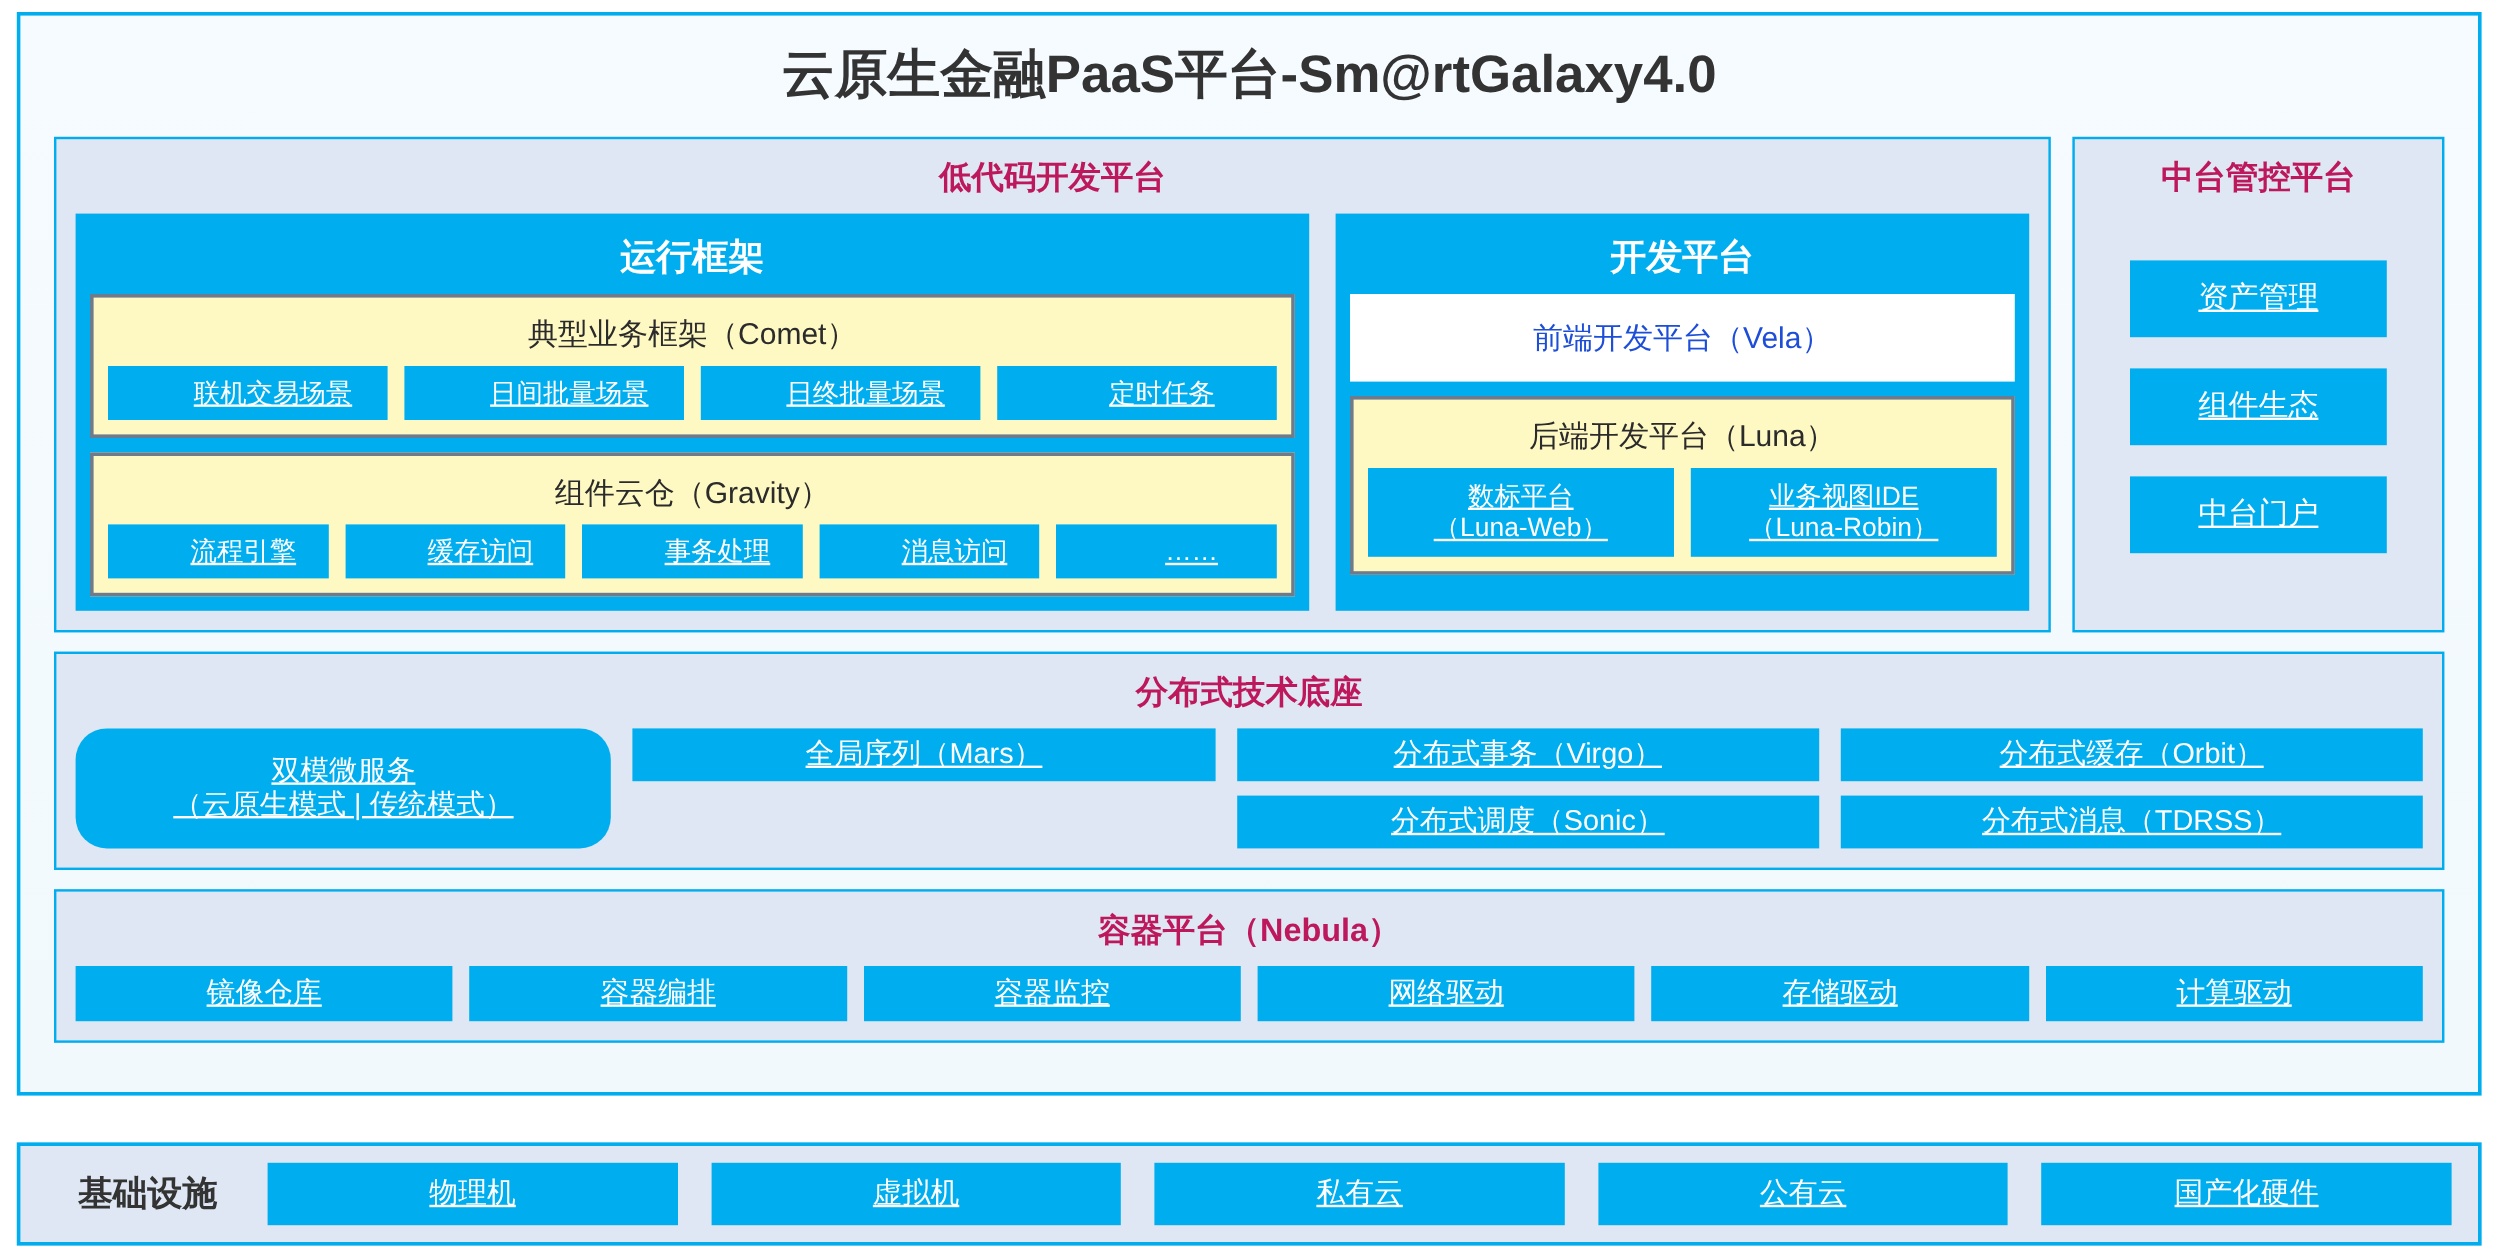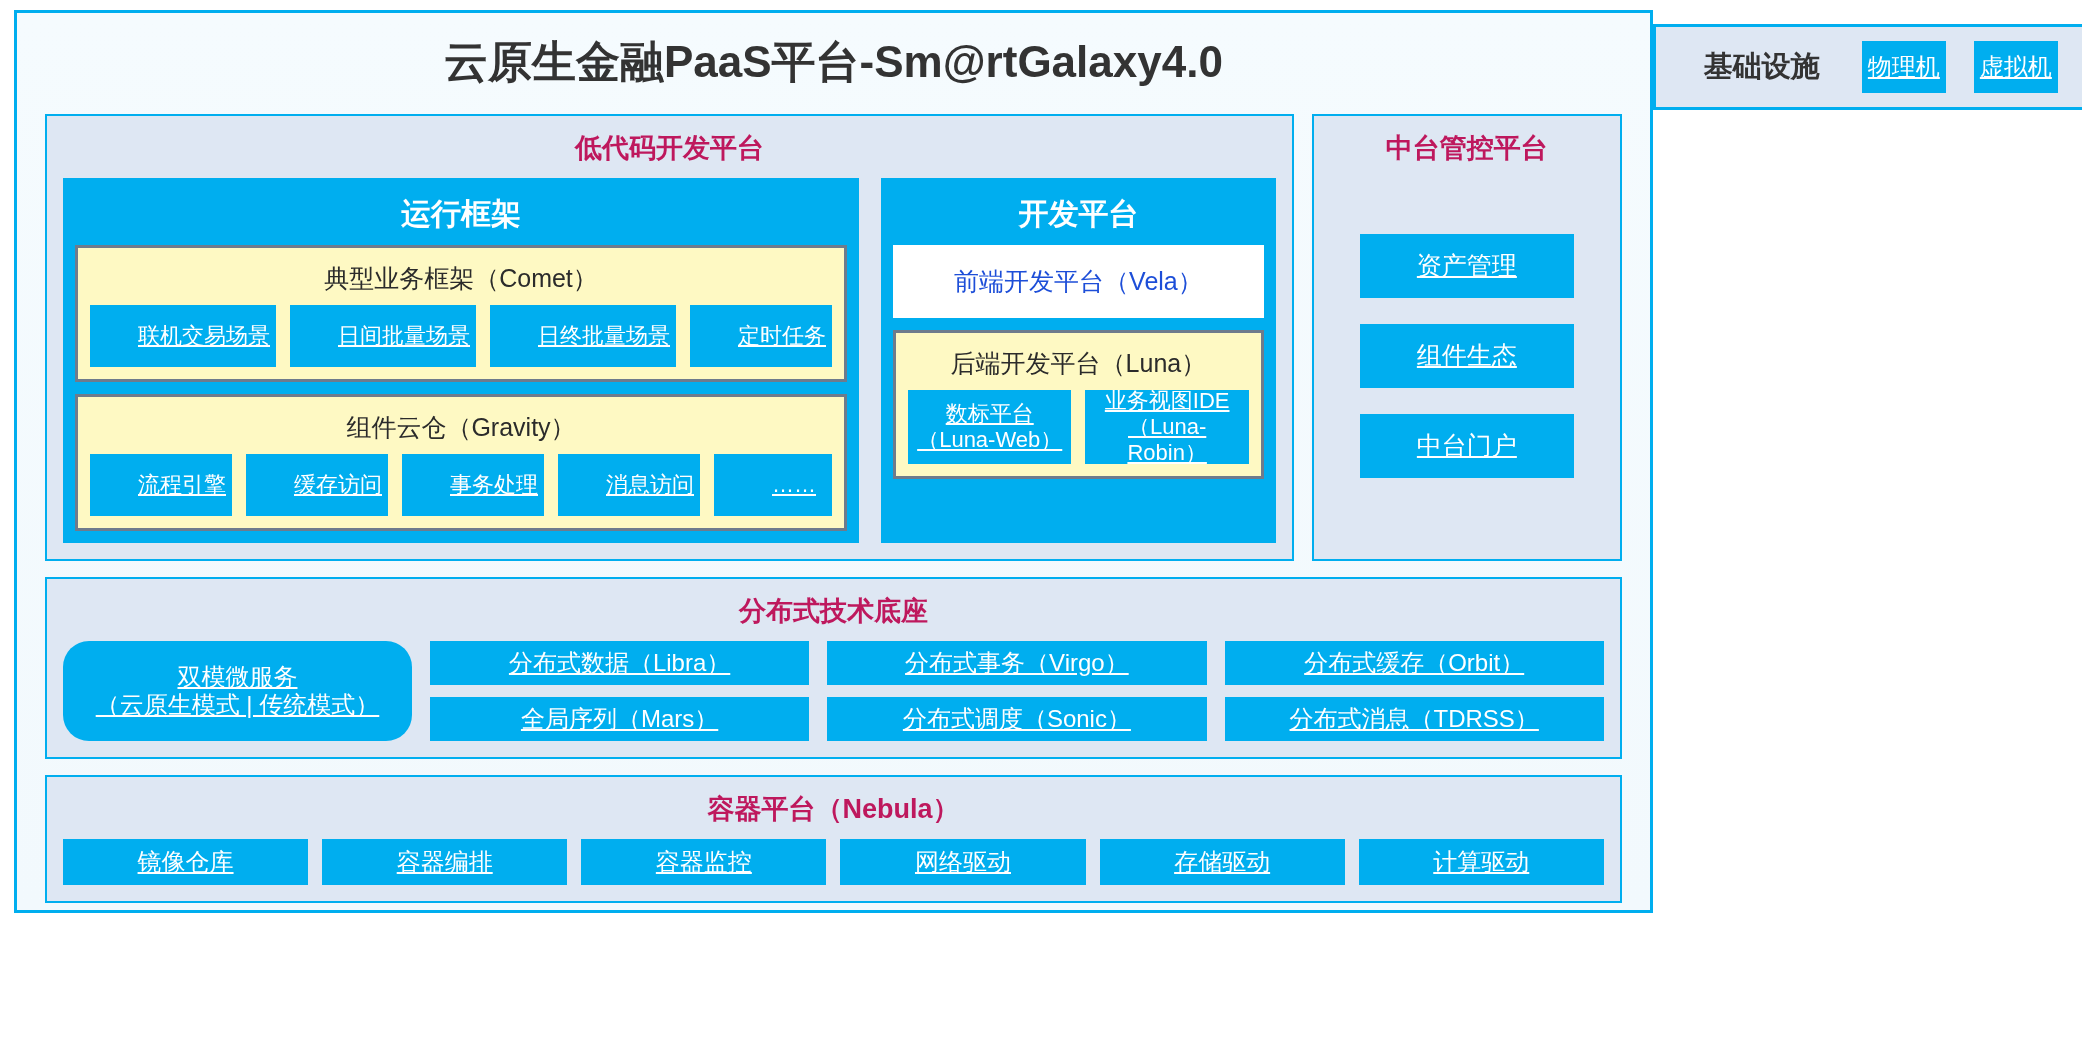--- a/index.html
+++ b/index.html
@@ -4,22 +4,23 @@
 <style>
   * { box-sizing: border-box; margin: 0; padding: 0; }
   html, body {
     width: 2082px; height: 1041px;
     background: #ffffff;
     font-family: "Liberation Sans", "DejaVu Sans", sans-serif;
   }
   .page {
     width: 2082px; height: 1041px;
     padding: 10px 14px 6px 14px;
-    display: flex; flex-direction: row;
+    display: flex; flex-direction: column;
     background: #ffffff;
+    gap: 25px;
   }
 
   
   .main-frame {
     border: 3px solid #00AEEF;
     background: linear-gradient(180deg,#f5fbfe 0%, #f2f9fd 100%);
     padding: 0 28px 22px 28px;
     display: flex; flex-direction: column;
     flex: 0 0 auto;
     height: 903px;
@@ -97,21 +98,21 @@
     white-space: nowrap;
     text-decoration: underline;
   }
   .chip.two-line { white-space: normal; }
   .chip-row { display: flex; gap: 14px; }
   .chip-row > .chip { flex: 1 1 0; }
 
   
   .runtime { flex: 1 1 64%; }
   .runtime .white-card + .white-card { margin-top: 12px; }
-  .runtime .chip { height: 62px; padding-left: 48px; }
+  .runtime .chip { height: 45px; padding-left: 48px; }
 
   
   .devplat { flex: 1 1 36%; }
   .devplat .vela {
     background: #ffffff;
     text-align: center;
     font-size: 25px;
     color: #1d4ed8;
     padding: 20px 10px;
     margin-bottom: 12px;
@@ -240,21 +241,20 @@
       <div class="tech-grid">
 
         <div class="tech-col wide">
           <div class="chip tall two-line">
             <span>双模微服务</span>
             <span>（云原生模式 | 传统模式）</span>
           </div>
         </div>
 
         <div class="tech-col">
-          <div class="chip">分布式数据（Libra）</div>
           <div class="chip">全局序列（Mars）</div>
         </div>
 
         <div class="tech-col">
           <div class="chip">分布式事务（Virgo）</div>
           <div class="chip">分布式调度（Sonic）</div>
         </div>
 
         <div class="tech-col">
           <div class="chip">分布式缓存（Orbit）</div>

